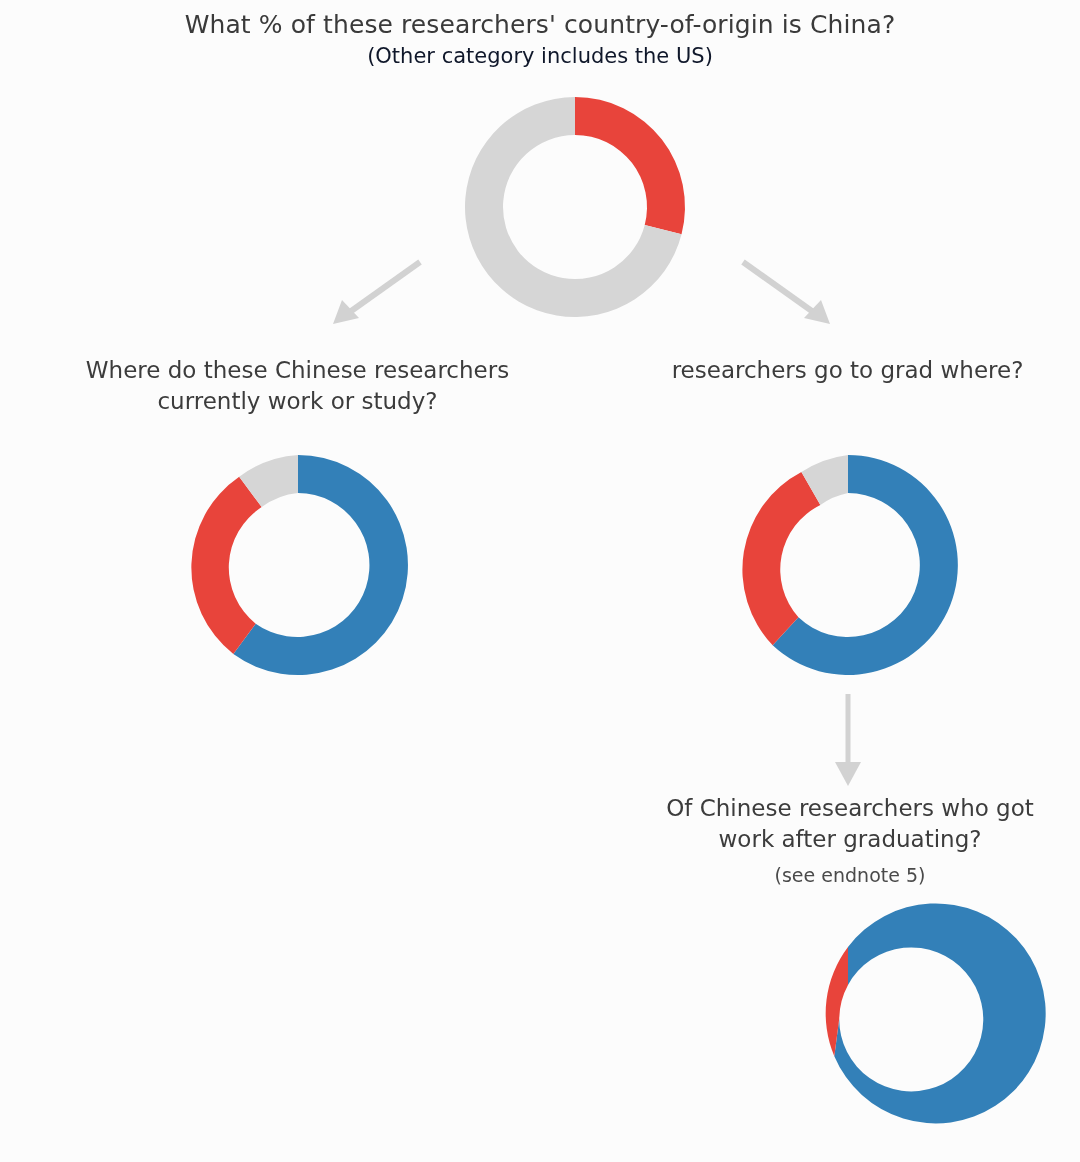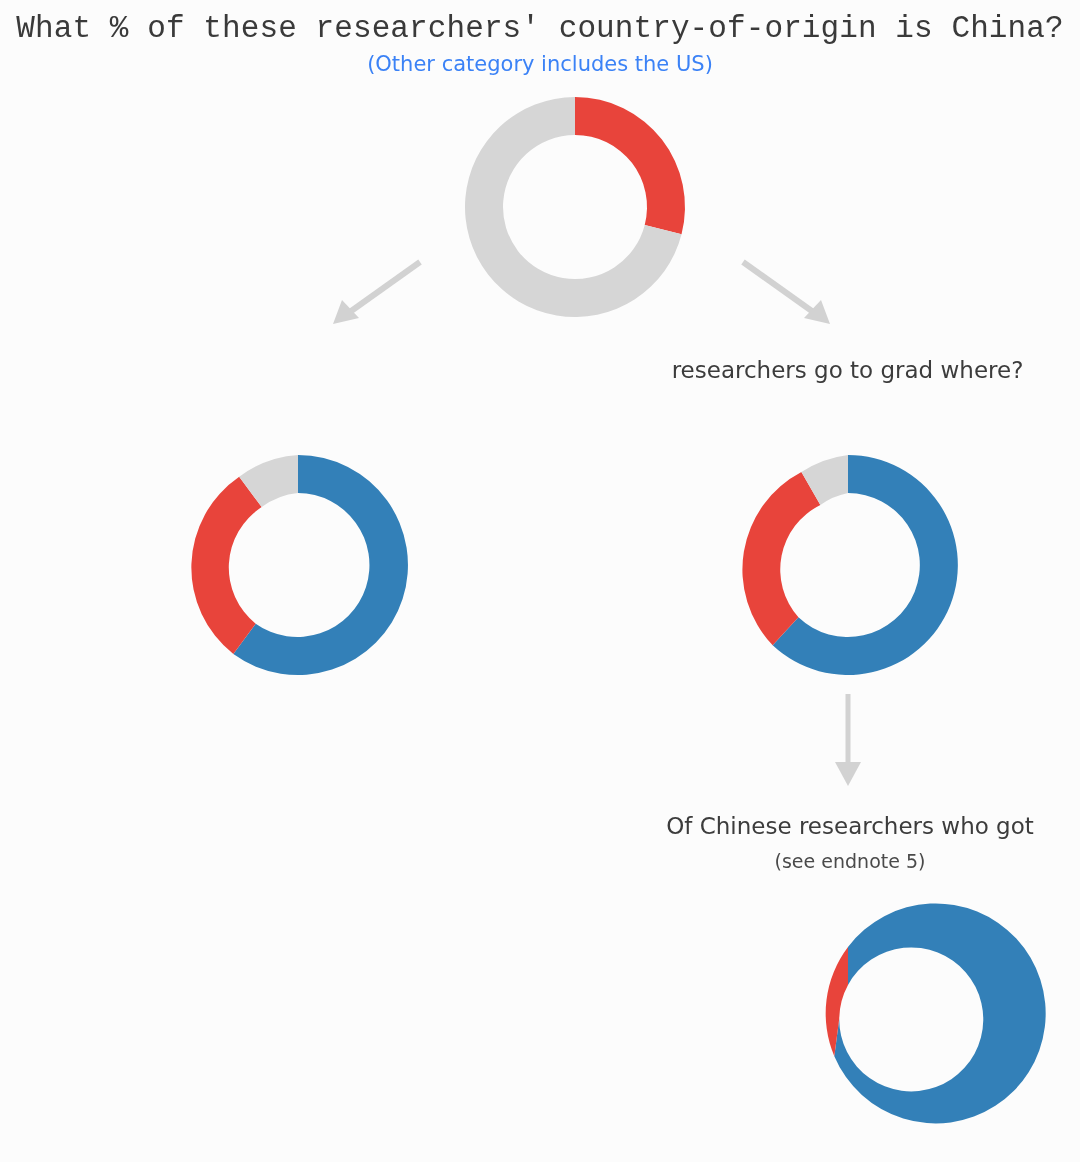--- a/index.html
+++ b/index.html
@@ -21,29 +21,28 @@
     height: 1162px;
   }
 
   
   .title-block {
     position: absolute;
     text-align: center;
     line-height: 1.34;
   }
   .title-main {
-    font-size: 31px;
+    font-size: 25px;
     color: #3a3a3a;
     letter-spacing: .1px;
     white-space: nowrap;
-    font-family: Liberation Mono, monospace;
   }
   .title-sub {
     font-size: 21px;
-    color: #3b82f6;
+    color: #0f172a;
     white-space: nowrap;
   }
   .node-label {
     position: absolute;
     text-align: center;
     font-size: 23px;
     line-height: 1.36;
     color: #3c3c3c;
   }
   .node-label .l2 { display: block; }
@@ -86,20 +85,24 @@
     </svg>
   </div>
 
   <div class="arrow" style="left:735px; top:252px;">
     <svg width="105" height="80" viewBox="0 0 105 80">
       <line x1="8" y1="10" x2="81" y2="62" stroke="#d2d2d2" stroke-width="6" stroke-linecap="butt"></line>
       <path d="M 95 72 L 69 66 L 86 48 Z" fill="#d2d2d2"></path>
     </svg>
   </div>
 
+  <div class="node-label" style="left:40px; top:355px; width:515px;">
+    <span class="l1">Where do these Chinese researchers</span>
+    <span class="l2">currently work or study?</span>
+  </div>
 
   <div class="donut" style="left:188px; top:455px;">
     <svg width="220" height="220" viewBox="0 0 220 220">
 
       <path fill="#3380b8" d="M 110 0
                A 110 110 0 1 1 45.34 199.02
                L 67.68 168.65
                A 72 72 0 1 0 110 38
                Z"></path>
 
@@ -144,22 +147,23 @@
     </svg>
   </div>
 
   <div class="arrow" style="left:828px; top:692px;">
     <svg width="40" height="98" viewBox="0 0 40 98">
       <line x1="20" y1="2" x2="20" y2="76" stroke="#d2d2d2" stroke-width="5" stroke-linecap="butt"></line>
       <path d="M 20 94 L 7 70 L 33 70 Z" fill="#d2d2d2"></path>
     </svg>
   </div>
 
-  <div class="node-label" style="left:630px; top:811px; width:440px;">
+  <div class="node-label" style="left:630px; top:793px; width:440px;">
     <span class="l1">Of Chinese researchers who got</span>
+    <span class="l2">work after graduating?</span>
     <span class="note">(see endnote 5)</span>
   </div>
 
   <div class="donut" style="left:738px; top:947px;">
     <svg width="220" height="220" viewBox="0 0 220 220">
 
       <path fill="#3380b8" d="M 110 0
                A 110 110 0 1 1 96.31 109.15
                L 101.26 71.47
                A 72 72 0 1 0 110 38

